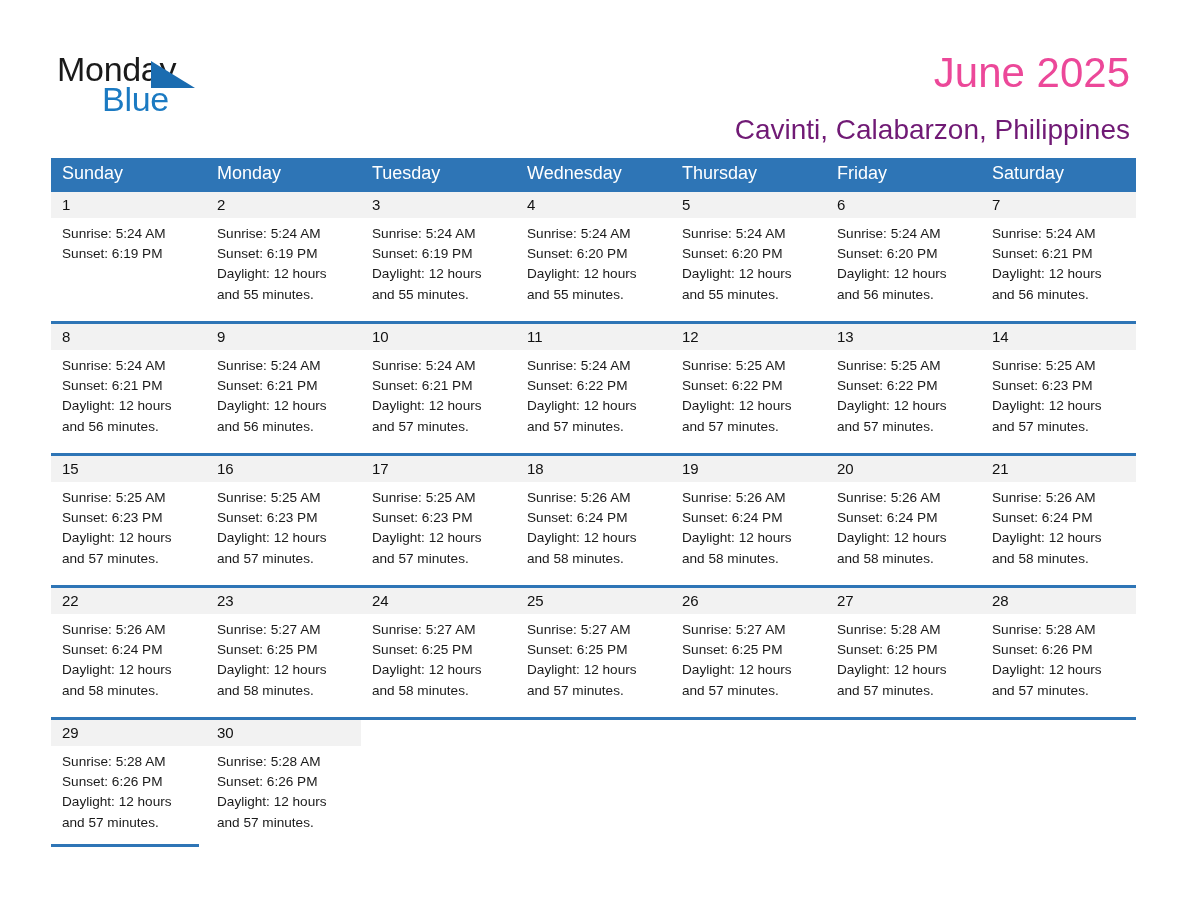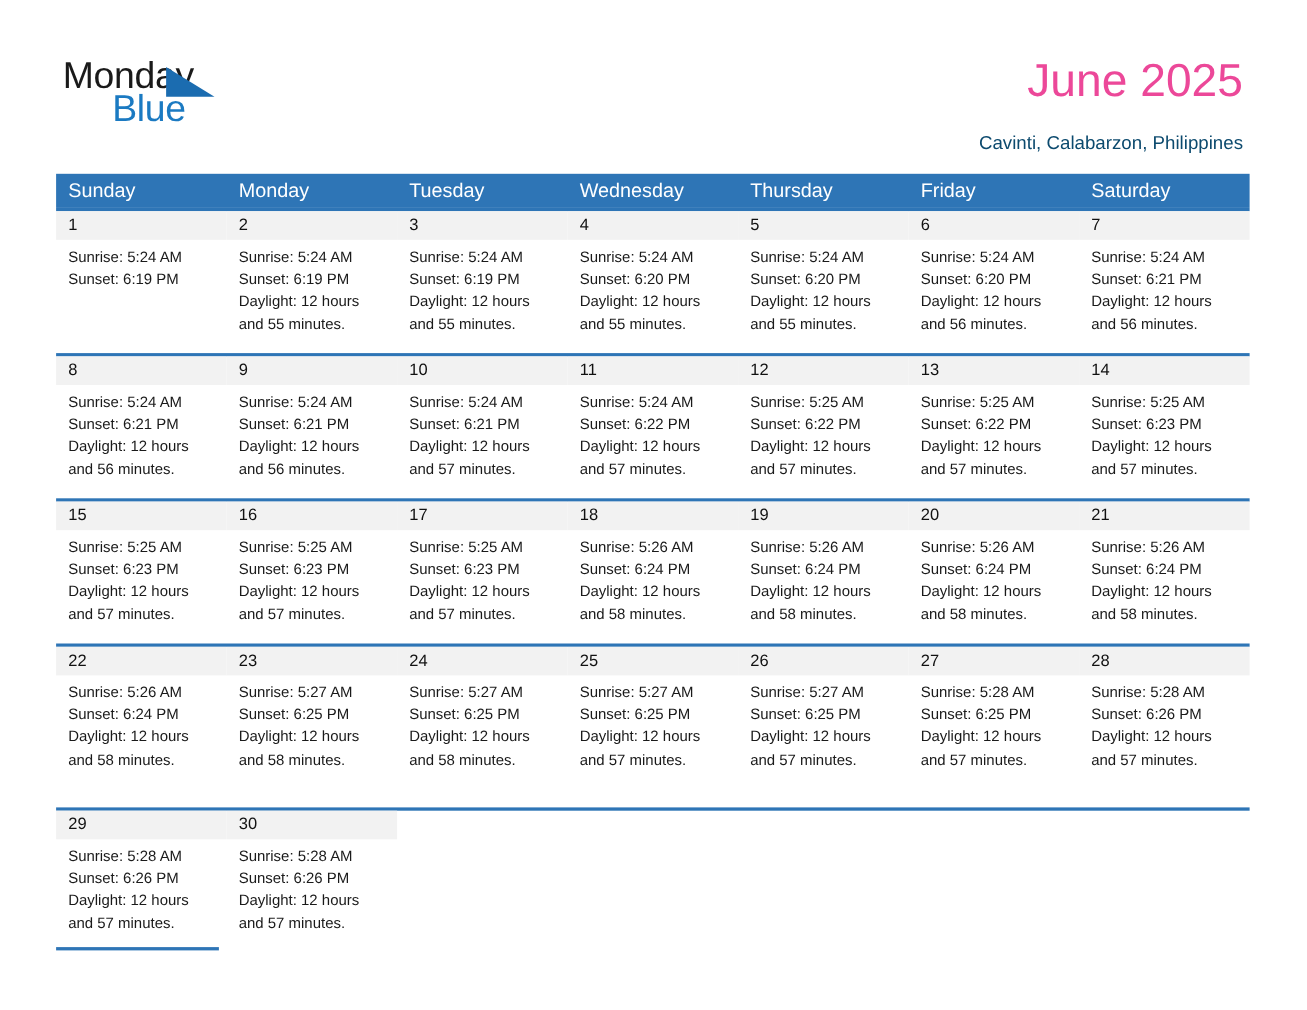--- a/index.html
+++ b/index.html
@@ -75,24 +75,24 @@
     line-height: 50px;
     font-weight: 400;
     color: #ec4899;
     text-align: right;
     white-space: nowrap;
   }
   .subtitle {
     position: absolute;
     right: 58px;
     top: 116px;
-    font-size: 17px;
+    font-size: 28px;
     line-height: 28px;
     font-weight: 400;
-    color: #0c4a6e;
+    color: #701a75;
     text-align: right;
     white-space: nowrap;
   }
 
   
   .calendar {
     position: absolute;
     left: 51px;
     top: 158px;
     width: 1085px;
@@ -115,21 +115,20 @@
 
   .week {
     display: flex;
     border-top: 3px solid #2e75b6;
     height: 132px;
     box-sizing: border-box;
   }
   .week.last {
     height: 127px;
     border-bottom: 0;
-    margin-top: 17px;
   }
   .cell {
     flex: 1 1 0;
     box-sizing: border-box;
     position: relative;
   }
   .daynum {
     background: #f2f2f2;
     height: 26px;
     font-size: 15px;

